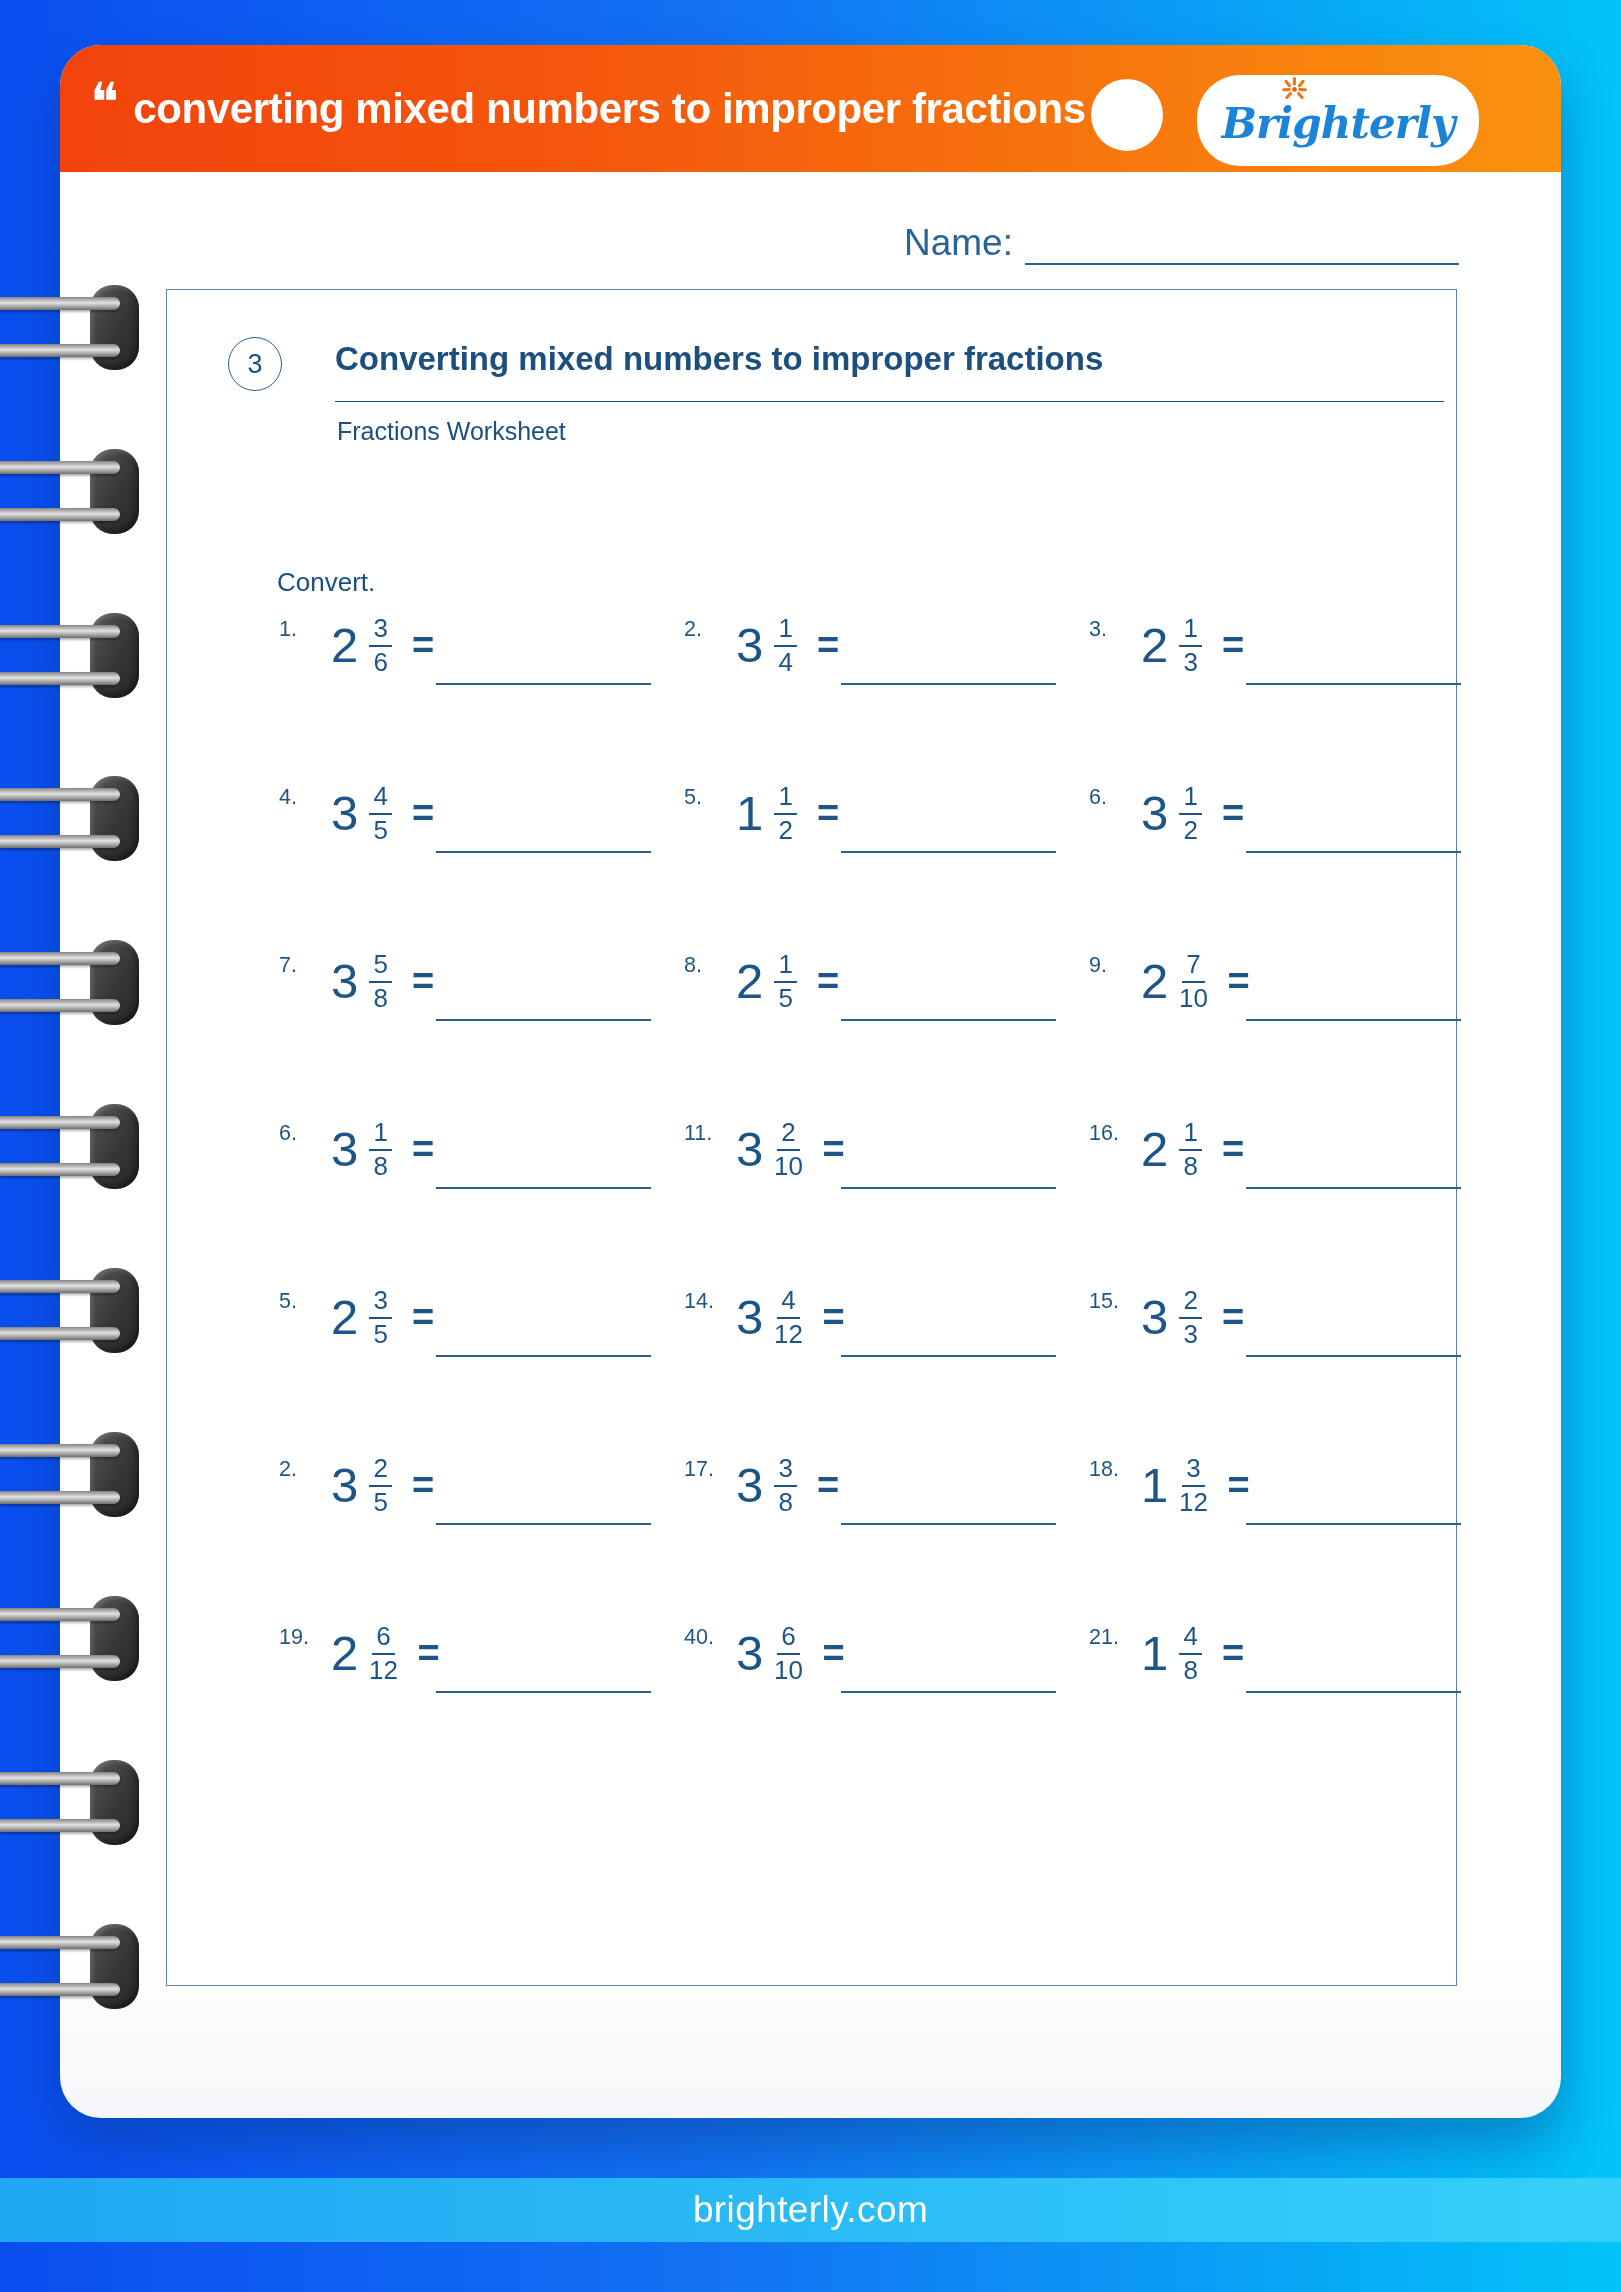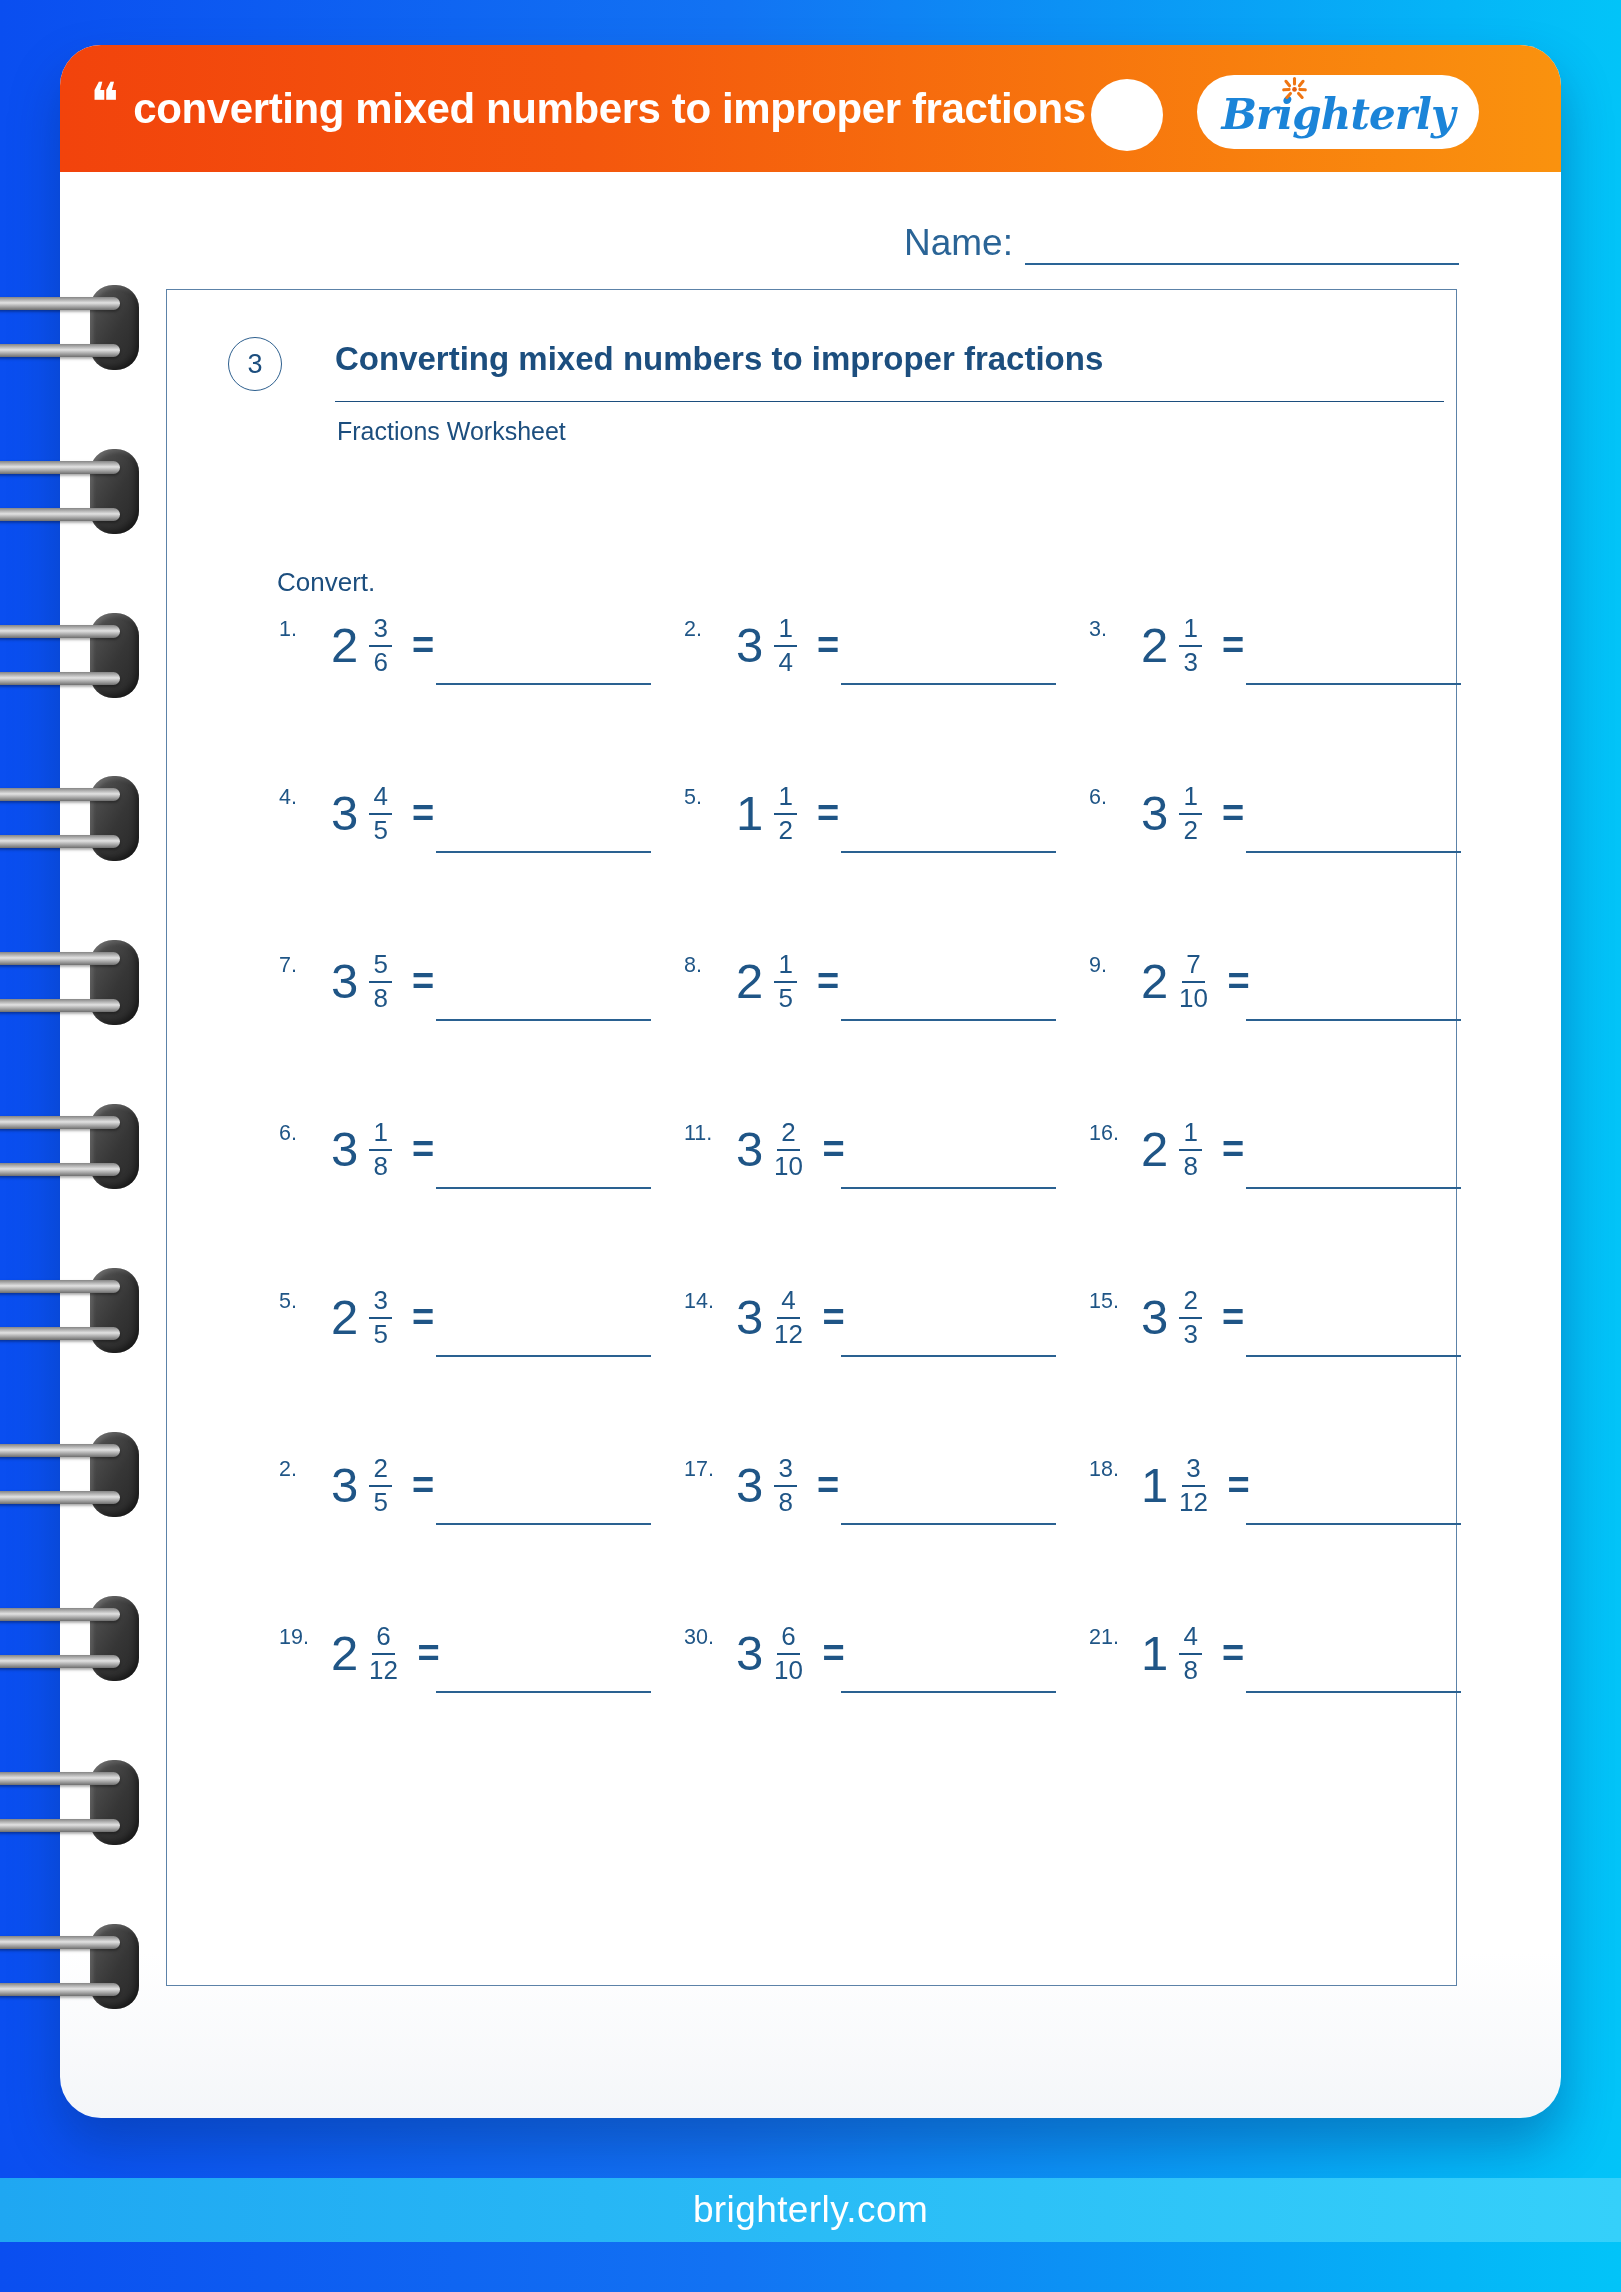--- a/index.html
+++ b/index.html
@@ -24,21 +24,21 @@
     display:flex;align-items:center;padding-left:30px;
   }
   .quote{font-size:54px;color:#fff;line-height:1;margin-right:14.3px;transform:translateY(-7.2px);}
   .header-title{
     font-size:42px;font-weight:bold;color:#fff;letter-spacing:-0.4px;white-space:nowrap;
   }
   .header-circle{
     position:absolute;left:1031px;top:34px;width:72px;height:72px;border-radius:50%;background:#fff;
   }
   .logo-pill{
-    position:absolute;left:1137px;top:29.6px;width:282px;height:74px;border-radius:43px;background:#fff;
+    position:absolute;left:1137px;top:29.6px;width:282px;height:91px;border-radius:43px;background:#fff;
     display:flex;align-items:center;justify-content:center;
   }
   .logo-text{
     font-family:"DejaVu Serif",serif;font-style:italic;font-weight:bold;
     font-size:42px;color:#1b84d8;letter-spacing:-0.9px;transform:translateY(2.7px);
   }
   .logo-sun{position:absolute;left:84px;top:0px;}
   
   .name-row{position:absolute;left:831px;top:176px;display:flex;align-items:flex-end;margin-left:13px;}
   .name-label{font-size:37px;color:#2a6496;line-height:1.2;}
@@ -354,21 +354,21 @@
               <span class="p-whole">2</span>
               <span class="p-frac">
                 <span class="p-frac-num">6</span>
                 <span class="p-frac-den">12</span>
               </span>
               <span class="p-eq">=</span>
             </span>
             <span class="p-line"></span>
           </div>
           <div class="p-cell">
-            <span class="p-num">30.</span>
+            <span class="p-num">40.</span>
             <span class="p-expr">
               <span class="p-whole">3</span>
               <span class="p-frac">
                 <span class="p-frac-num">6</span>
                 <span class="p-frac-den">10</span>
               </span>
               <span class="p-eq">=</span>
             </span>
             <span class="p-line"></span>
           </div>

